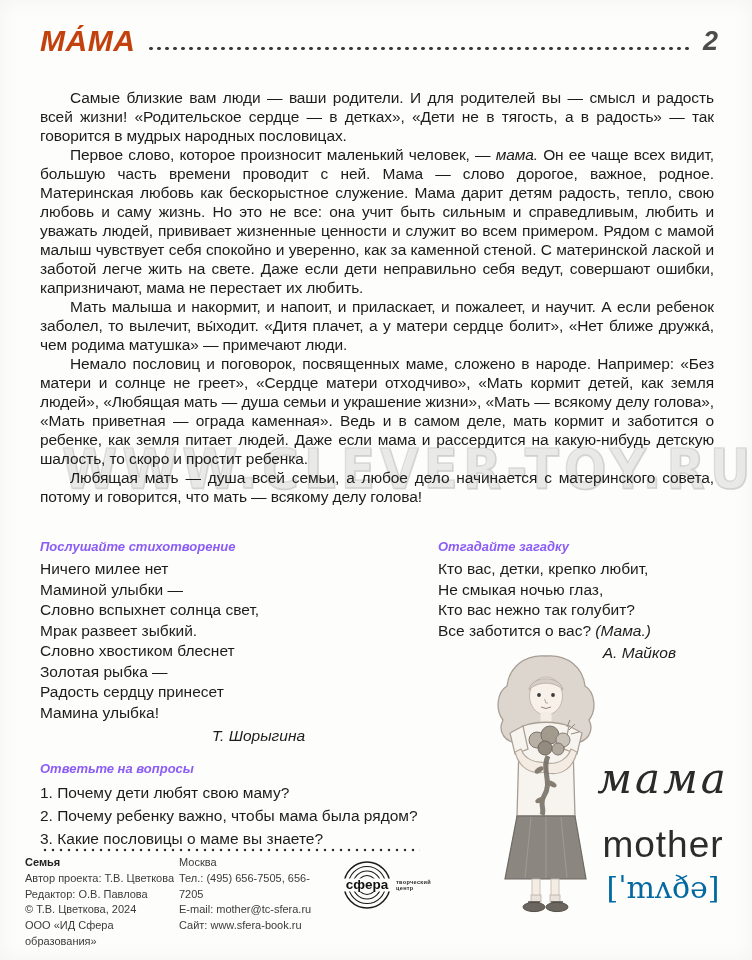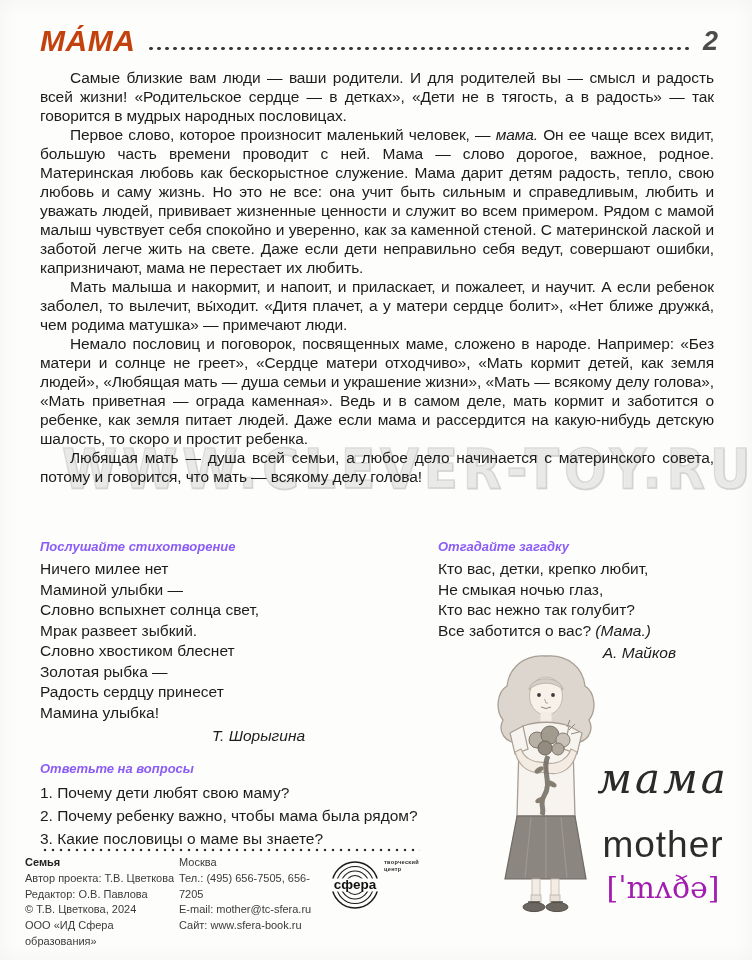--- a/index.html
+++ b/index.html
@@ -32,21 +32,21 @@
     flex:1; height:5px; margin:0 10px 6px 12px;
     background-image:radial-gradient(circle, #3e3e3e 1.7px, transparent 1.9px);
     background-size:8px 5px; background-repeat:repeat-x; background-position:left center;
   }
   .page-num {
     font-size:27px; font-weight:bold; font-style:italic; color:#4c4c4c;
     line-height:1; margin-bottom:2px;
   }
   
   .body-text {
-    position:absolute; left:40px; top:68px; width:674px; z-index:1;
+    position:absolute; left:40px; top:88px; width:674px; z-index:1;
     font-size:15.5px; line-height:19px; text-align:justify; letter-spacing:-0.1px;
   }
   .body-text p { margin:0; text-indent:30px; }
   .body-text em { font-style:italic; }
   
   .columns {
     position:absolute; left:40px; top:537px; width:674px; z-index:1;
     display:flex;
   }
   .col-left { width:398px; }
@@ -68,35 +68,35 @@
   .q-line { font-size:15.5px; line-height:23px; }
   
   .illustration { position:absolute; left:476px; top:648px; z-index:1; }
   
   .vocab { position:absolute; left:583px; top:756px; width:160px; text-align:center; z-index:1; color:#2d2d2d; }
   .vocab-cursive {
     font-family:"DejaVu Serif", serif; font-style:italic;
     font-size:42px; line-height:1.1; letter-spacing:3px; color:#2a2a2a;
   }
   .vocab-en { font-size:37px; line-height:1; margin-top:24px; letter-spacing:1px; color:#2c2c2c; }
-  .vocab-ipa { font-family:"DejaVu Serif", serif; font-size:30px; line-height:1.2; margin-top:7px; color:#a21caf; }
+  .vocab-ipa { font-family:"DejaVu Serif", serif; font-size:30px; line-height:1.2; margin-top:7px; color:#0369a1; }
   
   .footer-rule {
     position:absolute; left:41px; top:848px; width:379px; height:4px; z-index:1;
     background-image:radial-gradient(circle, #2e2e2e 1.4px, transparent 1.6px);
     background-size:8px 4px; background-repeat:repeat-x;
   }
   .footer {
     position:absolute; left:25px; top:855px; z-index:1; display:flex;
     font-size:11px; line-height:15.8px; color:#3b3b3b;
   }
   .f-col1 { width:154px; }
   .f-col2 { width:146px; }
   .f-series { font-weight:bold; color:#222; }
-  .f-logo { display:flex; margin-left:4px; margin-top:4px; height:52px; }
+  .f-logo { display:flex; align-items:center; margin-left:16px; margin-top:4px; height:52px; }
   .f-logo-sub { font-size:5.6px; font-weight:bold; line-height:6.5px; color:#2a2a2a; margin-left:3px; letter-spacing:0.3px; }
 </style>
 </head>
 <body>
 
 <div class="page">
 
   <div class="watermark">WWW.CLEVER-TOY.RU</div>
 
   <header class="title-row">

